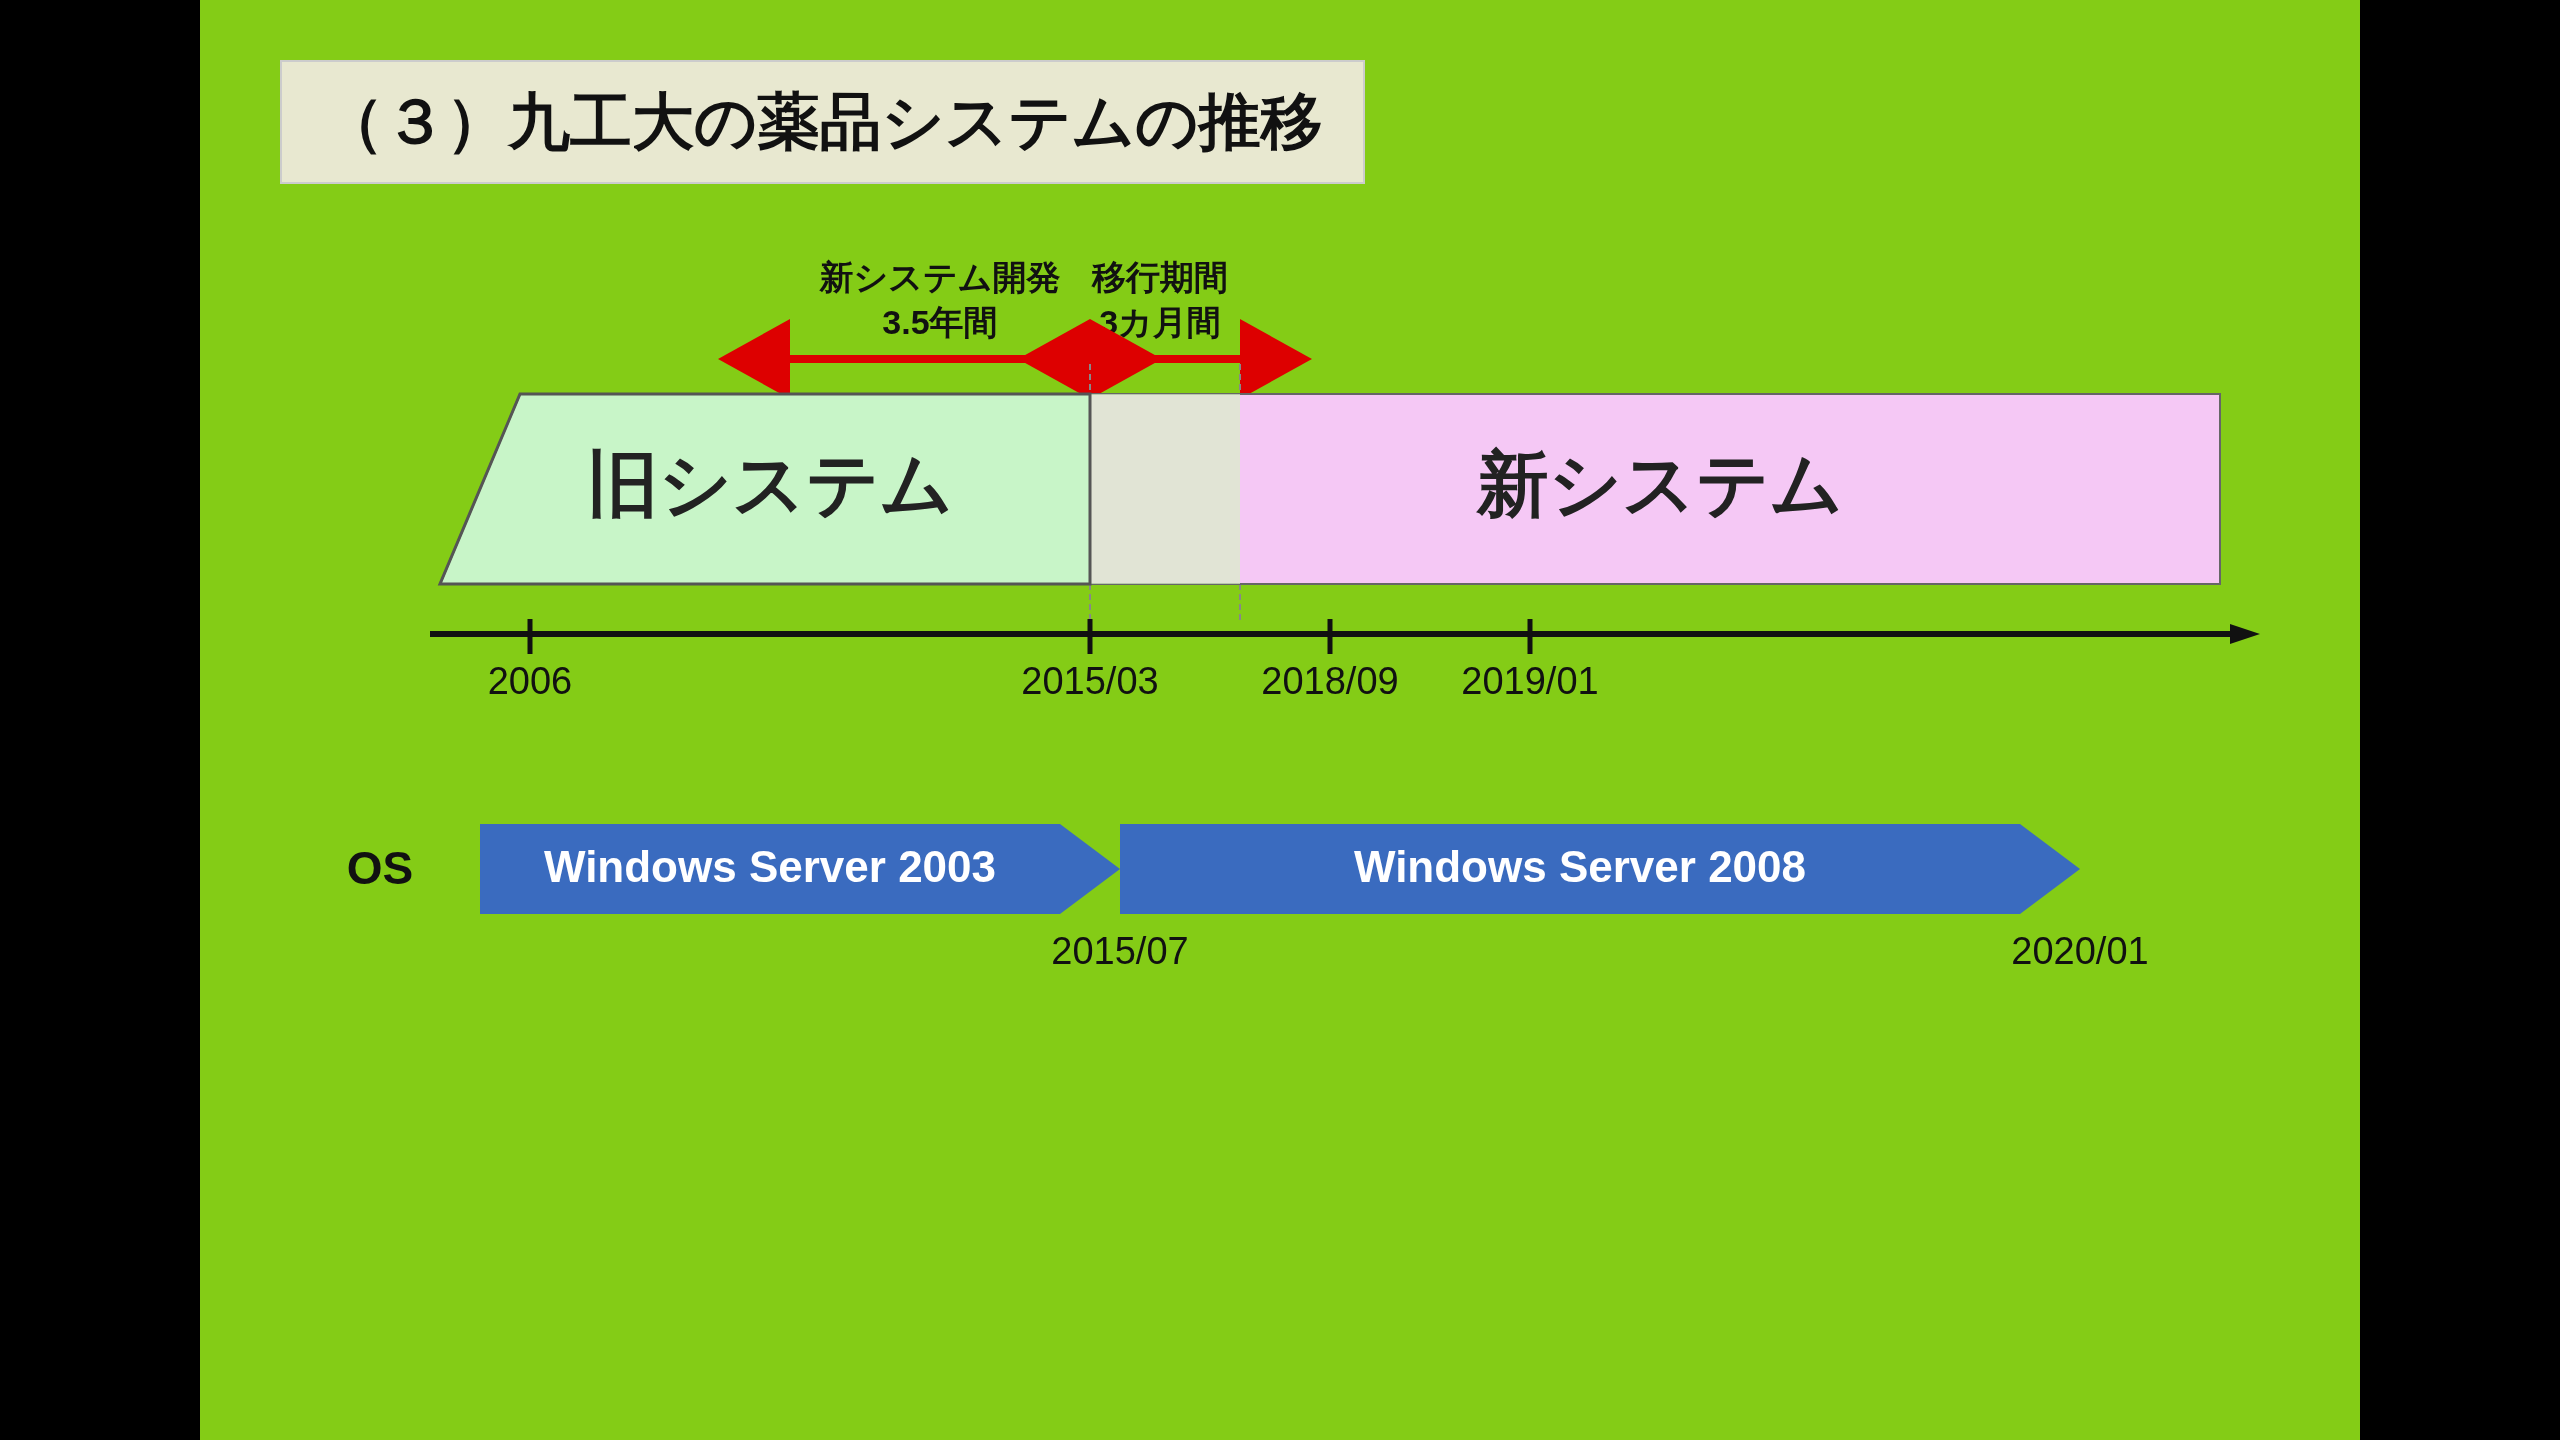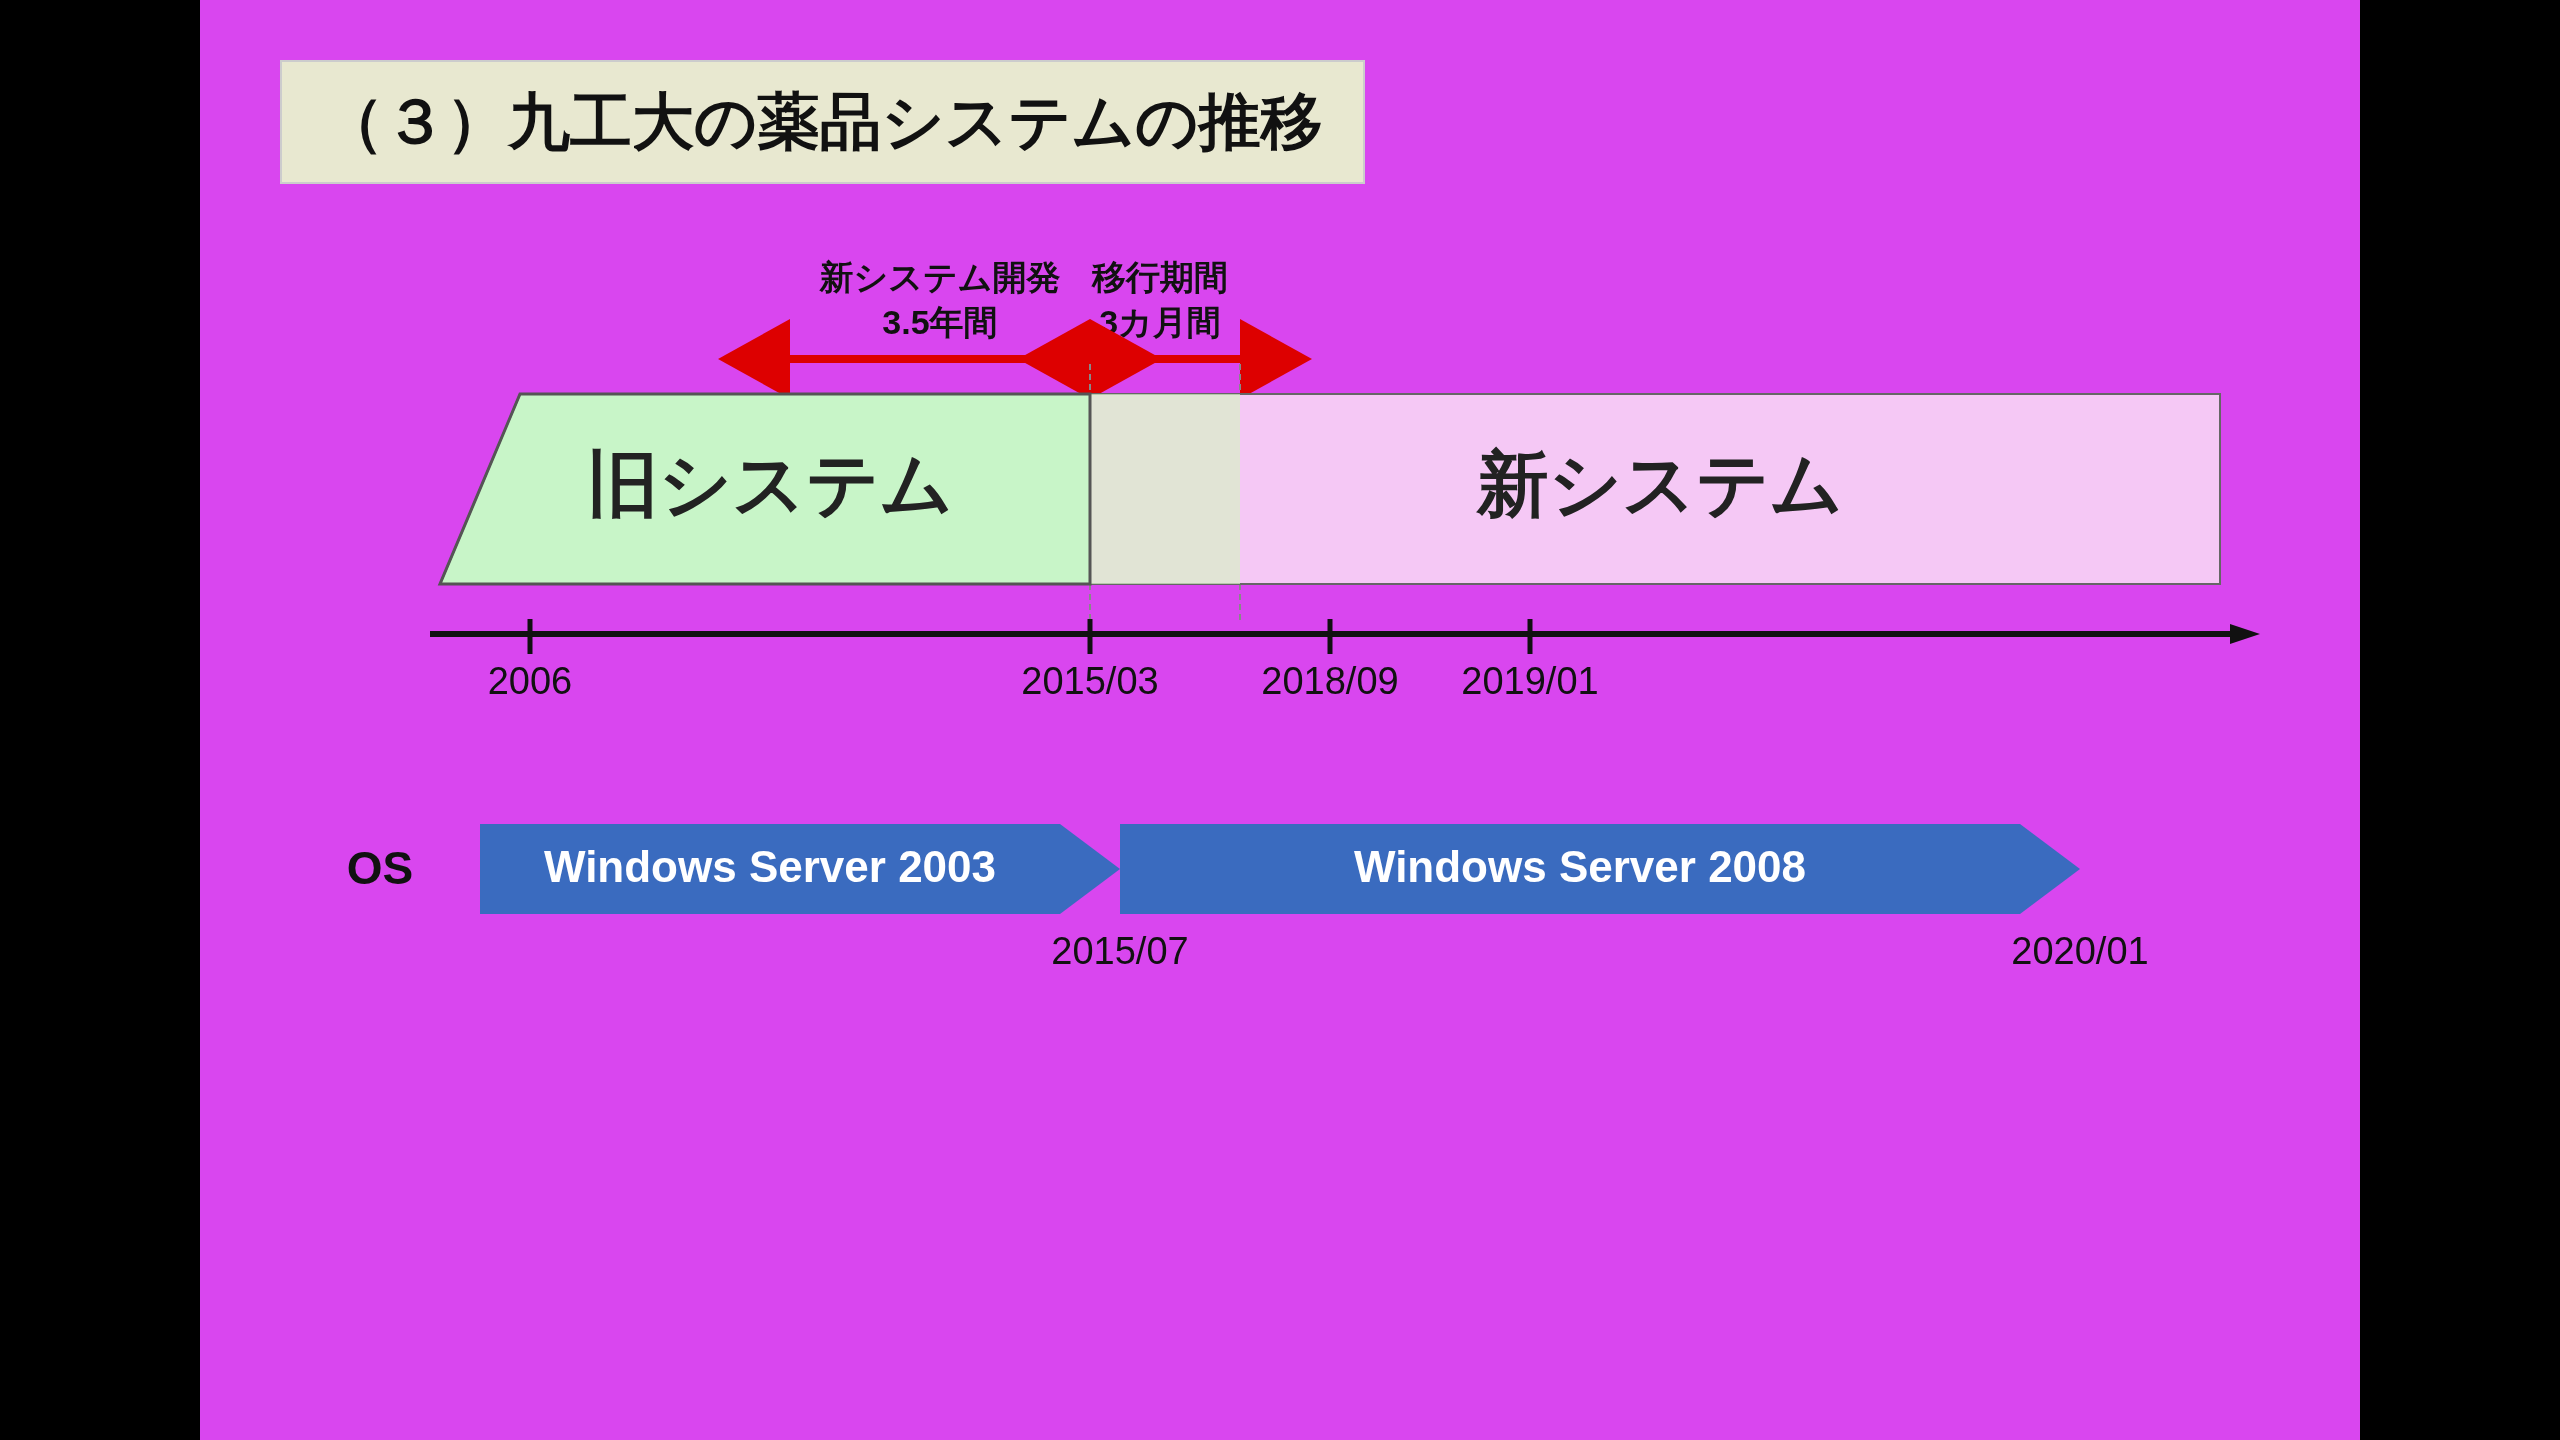--- a/index.html
+++ b/index.html
@@ -9,21 +9,21 @@
       background: #000;
       display: flex;
       align-items: center;
       justify-content: center;
       font-family: 'MS Gothic', 'Meiryo', 'Yu Gothic', sans-serif;
       overflow: hidden;
     }
     .slide {
       width: 2160px;
       height: 1440px;
-      background: #d946ef;
+      background: #84cc16;
       position: relative;
       padding: 60px 80px;
     }
     .title-box {
       background: #e8e8d0;
       border: 2px solid #ccc;
       display: inline-block;
       padding: 18px 40px;
       margin-bottom: 60px;
     }

